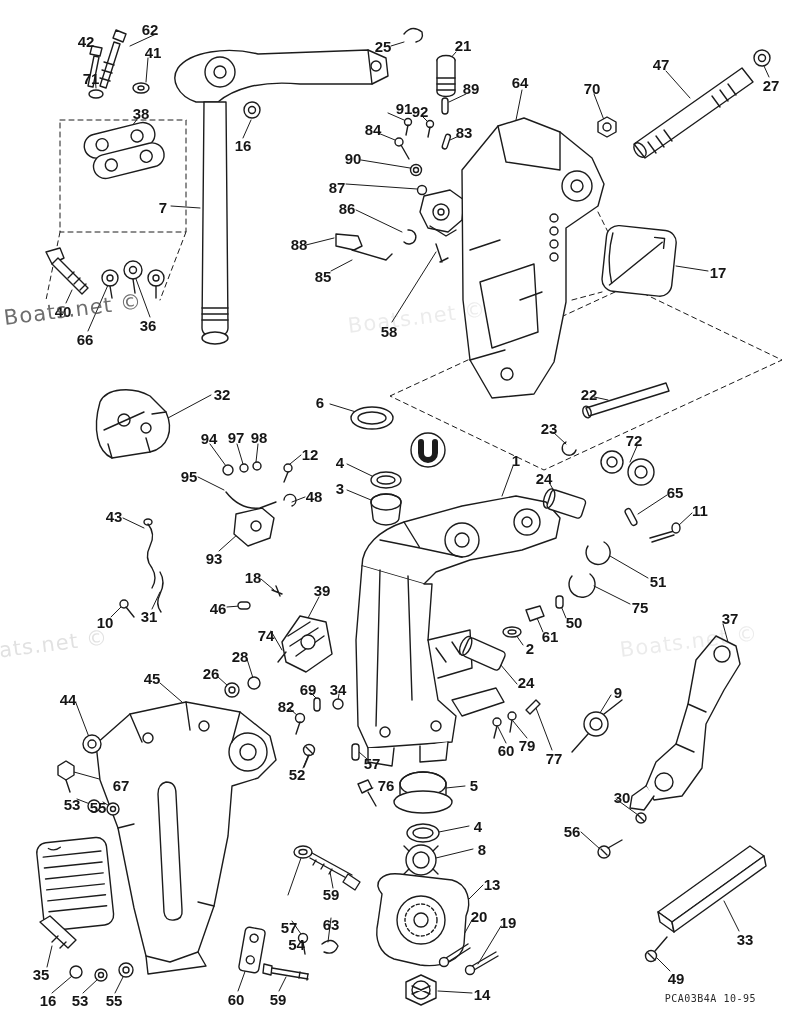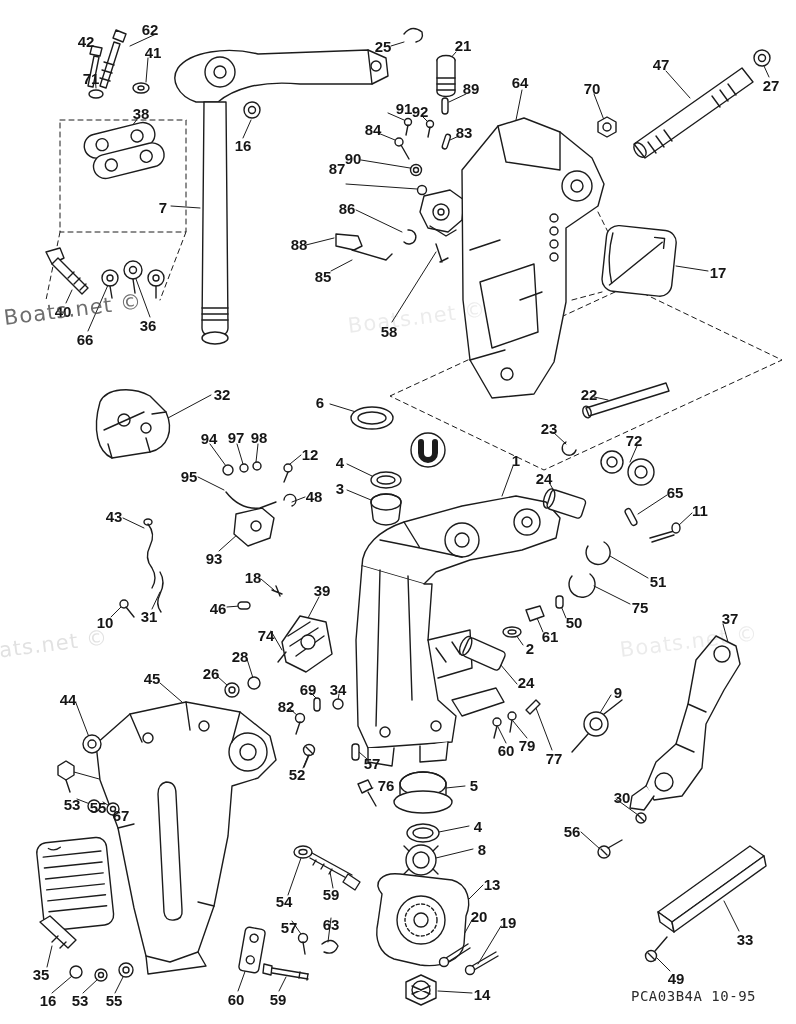--- a/index.html
+++ b/index.html
@@ -16,21 +16,21 @@
     font-weight:bold; font-size:15px; color:#151515; white-space:nowrap;
     line-height:1;
   }
   .watermark {
     position:absolute; font-family:"DejaVu Sans", sans-serif;
     color:#4a4a4a; white-space:nowrap; transform-origin:left center;
     letter-spacing:1px;
   }
   .part-code {
     position:absolute; right:40px; bottom:20px;
-    font-size:14px; color:#2b2b2b; letter-spacing:0.5px;
+    font-size:10px; color:#2b2b2b; letter-spacing:0.5px;
     font-family:"DejaVu Sans Mono", monospace;
   }
 </style>
 </head>
 <body>
 
 <div class="stage">
 
   <svg class="art" viewBox="0 0 796 1024" xmlns="http://www.w3.org/2000/svg">
     <g stroke="#1c1c1c" stroke-width="1.4" fill="none" stroke-linejoin="round" stroke-linecap="round">
@@ -373,21 +373,21 @@
       <span class="callout" style="left: 243px; top: 145px;">16</span>
       <span class="callout" style="left: 163px; top: 207px;">7</span>
       <span class="callout" style="left: 383px; top: 46px;">25</span>
       <span class="callout" style="left: 463px; top: 45px;">21</span>
       <span class="callout" style="left: 471px; top: 88px;">89</span>
       <span class="callout" style="left: 404px; top: 108px;">91</span>
       <span class="callout" style="left: 420px; top: 111px;">92</span>
       <span class="callout" style="left: 373px; top: 129px;">84</span>
       <span class="callout" style="left: 464px; top: 132px;">83</span>
       <span class="callout" style="left: 353px; top: 158px;">90</span>
-      <span class="callout" style="left: 337px; top: 168px;">87</span>
+      <span class="callout" style="left: 337px; top: 187px;">87</span>
       <span class="callout" style="left: 347px; top: 208px;">86</span>
       <span class="callout" style="left: 299px; top: 244px;">88</span>
       <span class="callout" style="left: 323px; top: 276px;">85</span>
       <span class="callout" style="left: 389px; top: 331px;">58</span>
       <span class="callout" style="left: 520px; top: 82px;">64</span>
       <span class="callout" style="left: 592px; top: 88px;">70</span>
       <span class="callout" style="left: 661px; top: 64px;">47</span>
       <span class="callout" style="left: 771px; top: 85px;">27</span>
       <span class="callout" style="left: 718px; top: 272px;">17</span>
       <span class="callout" style="left: 63px; top: 311px;">40</span>
@@ -429,32 +429,32 @@
       <span class="callout" style="left: 152px; top: 678px;">45</span>
       <span class="callout" style="left: 68px; top: 699px;">44</span>
       <span class="callout" style="left: 308px; top: 689px;">69</span>
       <span class="callout" style="left: 338px; top: 689px;">34</span>
       <span class="callout" style="left: 286px; top: 706px;">82</span>
       <span class="callout" style="left: 526px; top: 682px;">24</span>
       <span class="callout" style="left: 506px; top: 750px;">60</span>
       <span class="callout" style="left: 527px; top: 745px;">79</span>
       <span class="callout" style="left: 554px; top: 758px;">77</span>
       <span class="callout" style="left: 618px; top: 692px;">9</span>
-      <span class="callout" style="left: 121px; top: 785px; margin-top: 30px;">67</span>
+      <span class="callout" style="left: 121px; top: 785px;">67</span>
       <span class="callout" style="left: 72px; top: 804px;">53</span>
       <span class="callout" style="left: 98px; top: 807px;">55</span>
       <span class="callout" style="left: 297px; top: 774px;">52</span>
       <span class="callout" style="left: 372px; top: 763px;">57</span>
       <span class="callout" style="left: 386px; top: 785px;">76</span>
       <span class="callout" style="left: 474px; top: 785px;">5</span>
       <span class="callout" style="left: 478px; top: 826px;">4</span>
       <span class="callout" style="left: 482px; top: 849px;">8</span>
       <span class="callout" style="left: 622px; top: 797px;">30</span>
       <span class="callout" style="left: 572px; top: 831px;">56</span>
-      <span class="callout" style="left: 284px; top: 901px;">54</span>
+      <span class="callout" style="left: 284px; top: 944px; padding-left: 25px;">54</span>
       <span class="callout" style="left: 331px; top: 894px;">59</span>
       <span class="callout" style="left: 492px; top: 884px;">13</span>
       <span class="callout" style="left: 479px; top: 916px;">20</span>
       <span class="callout" style="left: 508px; top: 922px;">19</span>
       <span class="callout" style="left: 289px; top: 927px;">57</span>
       <span class="callout" style="left: 331px; top: 924px;">63</span>
       <span class="callout" style="left: 41px; top: 974px;">35</span>
       <span class="callout" style="left: 48px; top: 1000px;">16</span>
       <span class="callout" style="left: 80px; top: 1000px;">53</span>
       <span class="callout" style="left: 114px; top: 1000px;">55</span>

